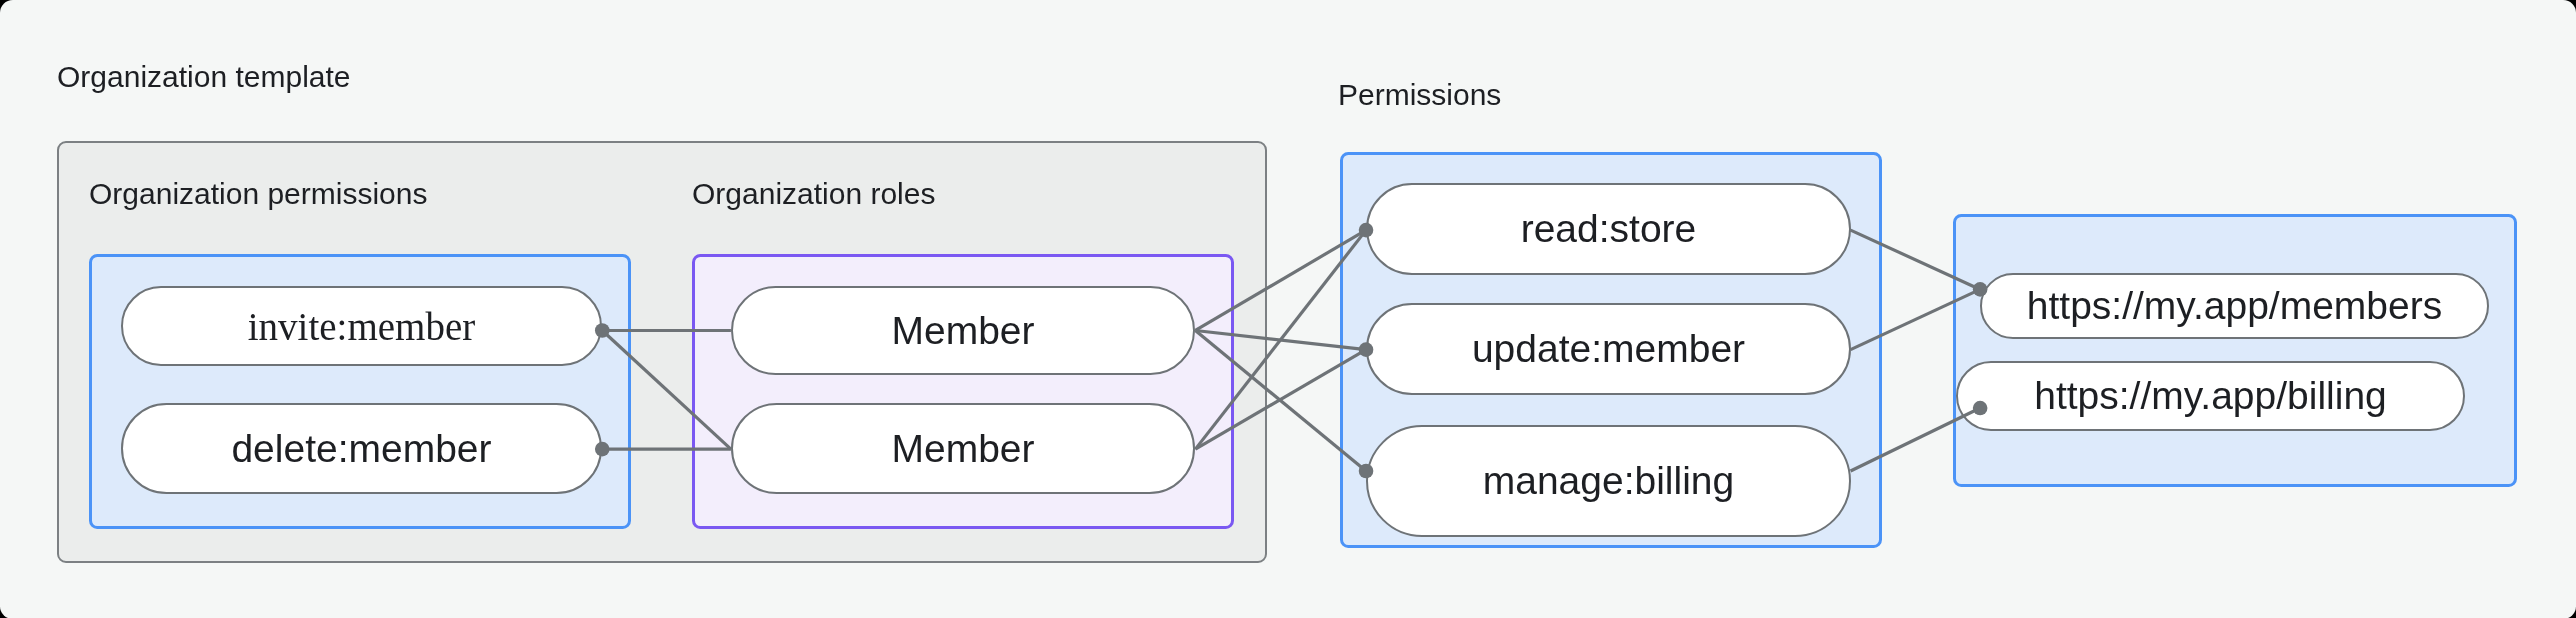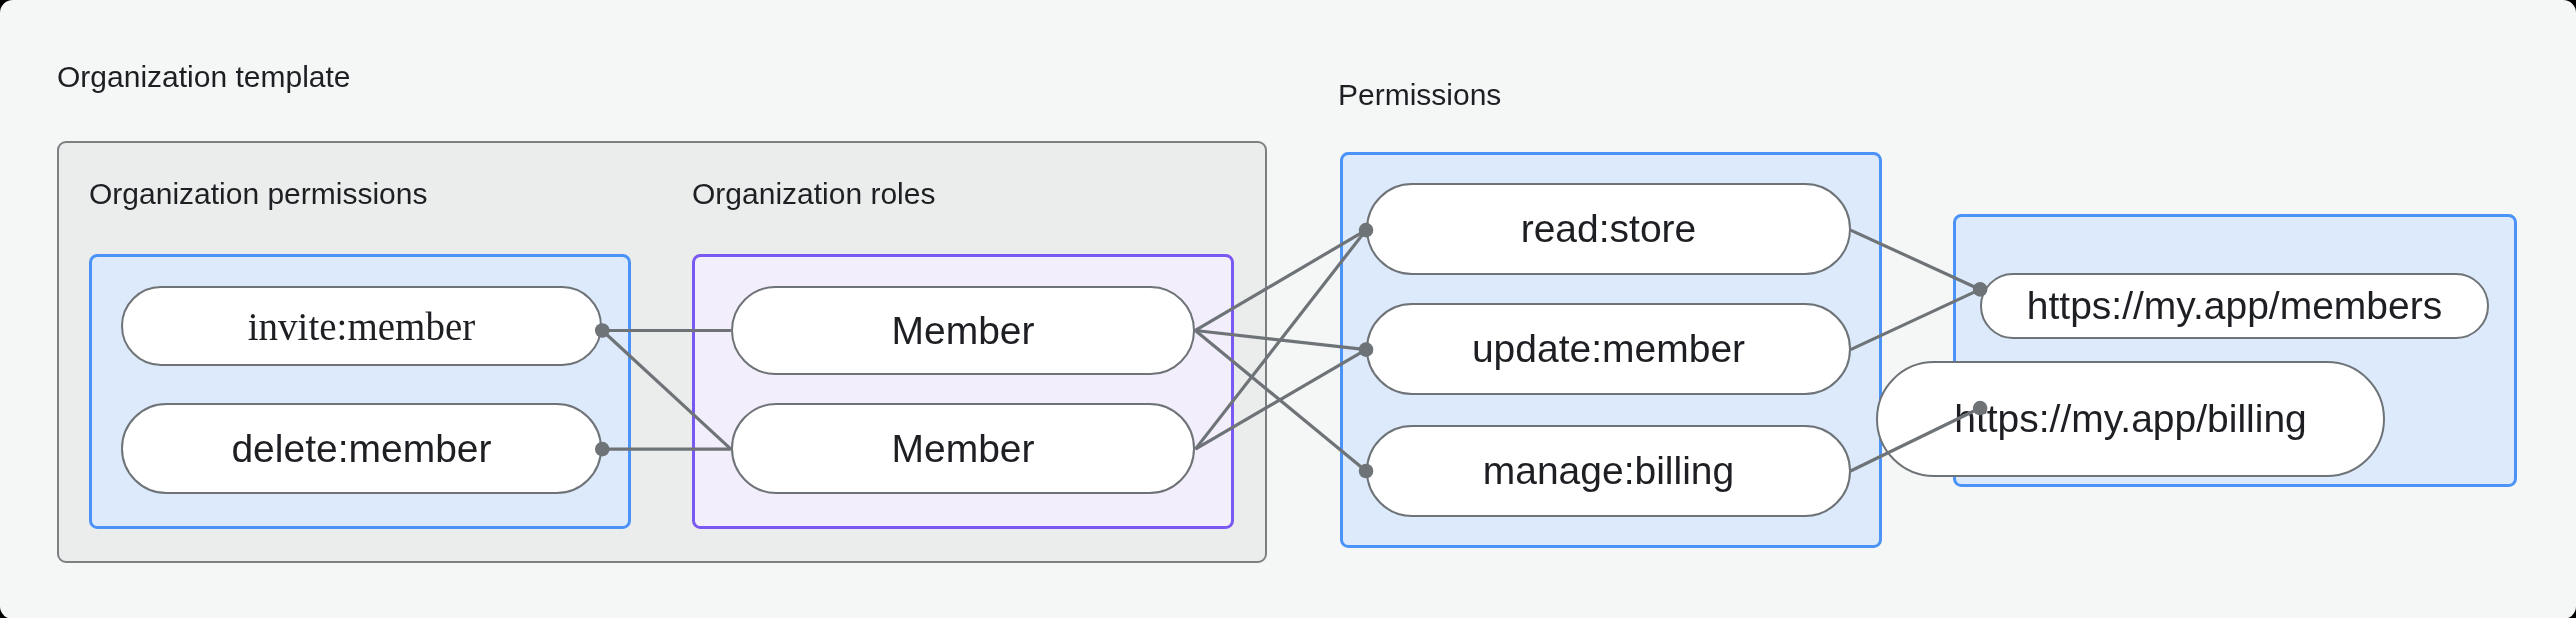--- a/index.html
+++ b/index.html
@@ -50,25 +50,25 @@
   <div class="node" style="left:121px;top:403px;width:481px;height:91px;">delete:member</div>
 
   <div class="node" style="left:731px;top:286px;width:464px;height:89px;">Member</div>
 
   <div class="node" style="left:731px;top:403px;width:464px;height:91px;">Member</div>
 
   <div class="node" style="left:1366px;top:183px;width:485px;height:92px;">read:store</div>
 
   <div class="node" style="left:1366px;top:303px;width:485px;height:92px;">update:member</div>
 
-  <div class="node" style="left:1366px;top:425px;width:485px;height:92px;">manage:billing</div>
+  <div class="node" style="left:1366px;top:425px;width:485px;height:112px;">manage:billing</div>
 
   <div class="node" style="left:1980px;top:257px;width:509px;height:66px;margin-top:16px;">https://my.app/members</div>
 
-  <div class="node" style="left:1876px;top:361px;width:509px;height:116px;">https://my.app/billing</div>
+  <div class="node" style="left:1956px;top:361px;width:509px;height:70px;">https://my.app/billing</div>
 
   <svg class="edges" width="2576" height="619" viewBox="0 0 2823 678">
       <line x1="660" y1="362" x2="801" y2="362" stroke="#6e7377" stroke-width="3.5"></line>
       <line x1="660" y1="362" x2="801" y2="492" stroke="#6e7377" stroke-width="3.5"></line>
       <line x1="660" y1="492" x2="801" y2="492" stroke="#6e7377" stroke-width="3.5"></line>
       <line x1="1310" y1="362" x2="1497" y2="252" stroke="#6e7377" stroke-width="3.5"></line>
       <line x1="1310" y1="362" x2="1497" y2="383" stroke="#6e7377" stroke-width="3.5"></line>
       <line x1="1310" y1="362" x2="1497" y2="516" stroke="#6e7377" stroke-width="3.5"></line>
       <line x1="1310" y1="492" x2="1497" y2="252" stroke="#6e7377" stroke-width="3.5"></line>
       <line x1="1310" y1="492" x2="1497" y2="383" stroke="#6e7377" stroke-width="3.5"></line>

